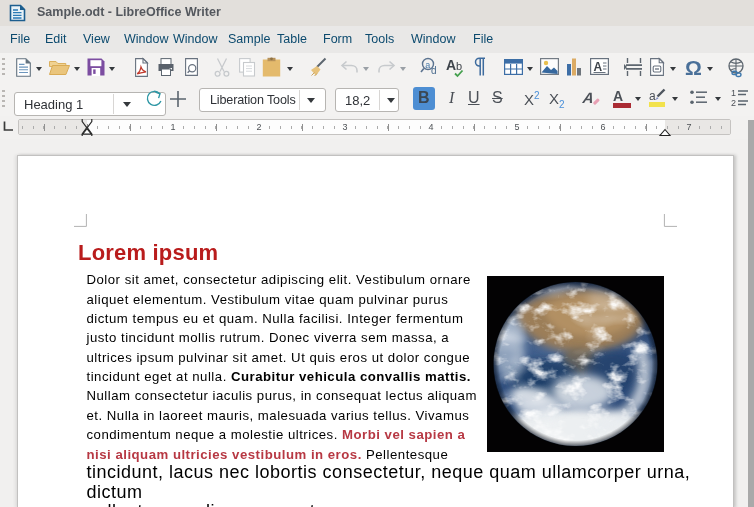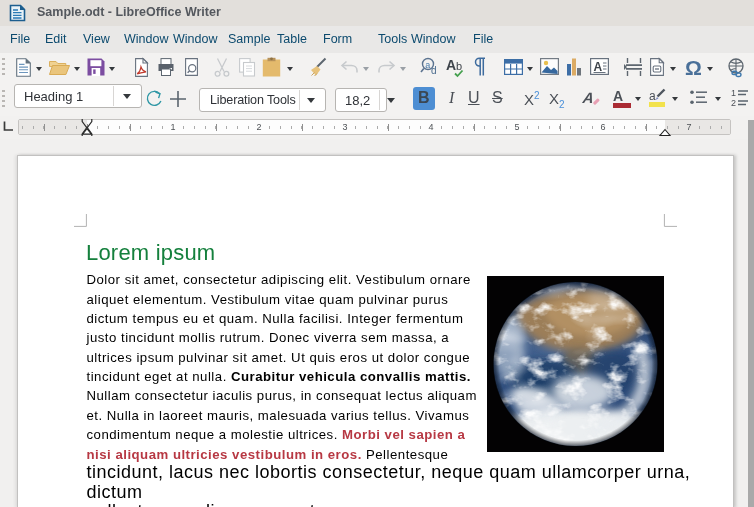--- a/index.html
+++ b/index.html
@@ -17,21 +17,21 @@
 .dds{width:0;height:0;border-left:3.5px solid transparent;border-right:3.5px solid transparent;border-top:4.5px solid #35393d}
 .combo{background:#fff;border:1px solid #b7b5b2;border-radius:3px;box-sizing:border-box;height:24px}
 .combo .sep{position:absolute;top:1px;bottom:1px;width:1px;background:#d8d6d4}
 .combo .ct{position:absolute;top:4px;font-size:13px;color:#2f3237}
 .btn2{font-size:15px;color:#4b5057}
 #ruler{left:18px;top:119px;width:713px;height:16px;background:#fdfdfd;border:1px solid #c5c3c1;border-radius:2px;box-sizing:border-box}
 .rgray{position:absolute;top:0;bottom:0;background:#e9e7e5}
 .rnum{position:absolute;top:2px;font-size:9px;color:#4e5256;background:inherit;padding:0 2px;background:#fdfdfd}
 #docarea{left:0;top:139px;width:754px;height:368px;background:#f1f0ef}
 #page{position:absolute;left:17px;top:16px;width:717px;height:353px;background:#fff;border:1px solid #c2c1c0;border-bottom:none;box-sizing:border-box;box-shadow:2px 0 3px rgba(0,0,0,.18), -2px 0 3px rgba(0,0,0,.07)}
-#heading{position:absolute;left:86px;top:239.5px;font-size:22px;font-weight:400;color:#15803d;letter-spacing:.2px}
+#heading{position:absolute;left:78px;top:239.5px;font-size:22px;font-weight:700;color:#b91c1c;letter-spacing:.2px}
 #body1{position:absolute;left:86.5px;top:270.2px;width:430px;font-size:13.2px;line-height:19.37px;color:#000;letter-spacing:.5px}
 #body2{position:absolute;left:86.5px;top:463.3px;width:620px;font-size:18px;line-height:19.37px;color:#000;letter-spacing:.5px}
 .red{color:#b73843;font-weight:700}
 b{font-weight:700}
 #scroll{left:748px;top:120px;width:6px;height:387px;background:#a9a9a9}
 svg{position:absolute;overflow:visible}
 </style>
 </head>
 <body>
 <div class="abs" id="titlebar"></div>
@@ -43,21 +43,21 @@
 </svg>
 <div class="abs" id="menubar"></div>
 <span class="mi" style="left:10px">File</span>
 <span class="mi" style="left:45px">Edit</span>
 <span class="mi" style="left:83px">View</span>
 <span class="mi" style="left:124px">Window</span>
 <span class="mi" style="left:173px">Window</span>
 <span class="mi" style="left:228px">Sample</span>
 <span class="mi" style="left:277px">Table</span>
 <span class="mi" style="left:323px">Form</span>
-<span class="mi" style="left:378px">Tools</span>
+<span class="mi" style="left:365px">Tools</span>
 <span class="mi" style="left:411px">Window</span>
 <span class="mi" style="left:473px">File</span>
 <div class="abs" id="tb1"></div>
 <div class="abs" id="tb2"></div>
 
 <div class="abs grip" style="left:2px;top:58px;height:20px"></div>
 <svg style="left:16px;top:57.5px" width="15" height="19" viewBox="0 0 15 19">
   <path d="M.7 .7h9.2l4.4 4.4v13.2H.7z" fill="#fff" stroke="#63727f" stroke-width="1.1"></path>
   <path d="M9.6 .5l4.9 4.9H9.6z" fill="#63727f"></path>
   <path d="M3 6.4h5.5M3 9.1h9M3 11.8h9M3 14.5h9" stroke="#6d96bd" stroke-width="1.1"></path>
@@ -179,38 +179,38 @@
 <svg style="left:727px;top:57.5px" width="18" height="19" viewBox="0 0 18 19">
   <circle cx="9" cy="8" r="7" fill="none" stroke="#5d666f" stroke-width="1.3"></circle>
   <path d="M9 1v14M2 8h14M3.5 3.8c3.5 2 7.5 2 11 0M3.5 12.2c2 -1.2 4 -1.7 5.5 -1.7" stroke="#5d666f" stroke-width="1.1" fill="none"></path>
   <g stroke="#3e78ad" stroke-width="1.5" fill="none">
     <rect x="5" y="13.2" width="5" height="3.4" rx="1.7"></rect>
     <rect x="9" y="15" width="5" height="3.4" rx="1.7"></rect>
   </g>
 </svg>
 
 <div class="abs grip" style="left:2px;top:90px;height:20px"></div>
-<div class="abs combo" style="left:14px;top:84px;width:128px">
+<div class="abs combo" style="left:14px;top:92px;width:152px">
   <span class="ct" style="left:9px">Heading 1</span>
   <span class="sep" style="left:98px"></span>
   <span class="dd" style="position:absolute;left:108px;top:9px"></span>
 </div>
 <svg style="left:146px;top:90px" width="17" height="17" viewBox="0 0 17 17">
   <path d="M13.6 3.6 A7 7 0 1 0 14.9 11" fill="none" stroke="#2f97a5" stroke-width="1.4"></path>
   <path d="M9.5 2.2l4.5 1.6-1.4 4.3" fill="none" stroke="#2f97a5" stroke-width="1.4"></path>
 </svg>
 <svg style="left:170px;top:91px" width="16" height="16" viewBox="0 0 16 16">
   <path d="M8 0v16M0 8h16" stroke="#5a646e" stroke-width="1.6"></path>
 </svg>
 <div class="abs combo" style="left:199px;top:88px;width:127px">
   <span class="ct" style="left:10px;font-size:12.6px;letter-spacing:-.15px">Liberation Tools</span>
   <span class="sep" style="left:99px"></span>
   <span class="dd" style="position:absolute;left:107px;top:9px"></span>
 </div>
-<div class="abs combo" style="left:335px;top:88px;width:52px">
+<div class="abs combo" style="left:335px;top:88px;width:64px">
   <span class="ct" style="left:9px">18,2</span>
   <span class="sep" style="left:43px"></span>
   <span class="dd" style="position:absolute;left:51px;top:9px"></span>
 </div>
 <div class="abs" style="left:413px;top:87px;width:22px;height:23px;background:#4d8ed3;border-radius:3px"></div>
 <div class="abs btn2" style="left:418px;top:89px;font-size:16px;font-weight:700;color:#3b4754">B</div>
 <div class="abs btn2" style="left:449px;top:89px;font-size:16px;font-style:italic;font-family:'Liberation Serif',serif">I</div>
 <div class="abs btn2" style="left:468px;top:89px;font-size:16px;text-decoration:underline">U</div>
 <div class="abs btn2" style="left:492px;top:89px;font-size:16px;text-decoration:line-through">S</div>
 <div class="abs btn2" style="left:524px;top:90px;font-size:15px">X<sup style="color:#4a90d9;font-size:10px">2</sup></div>

